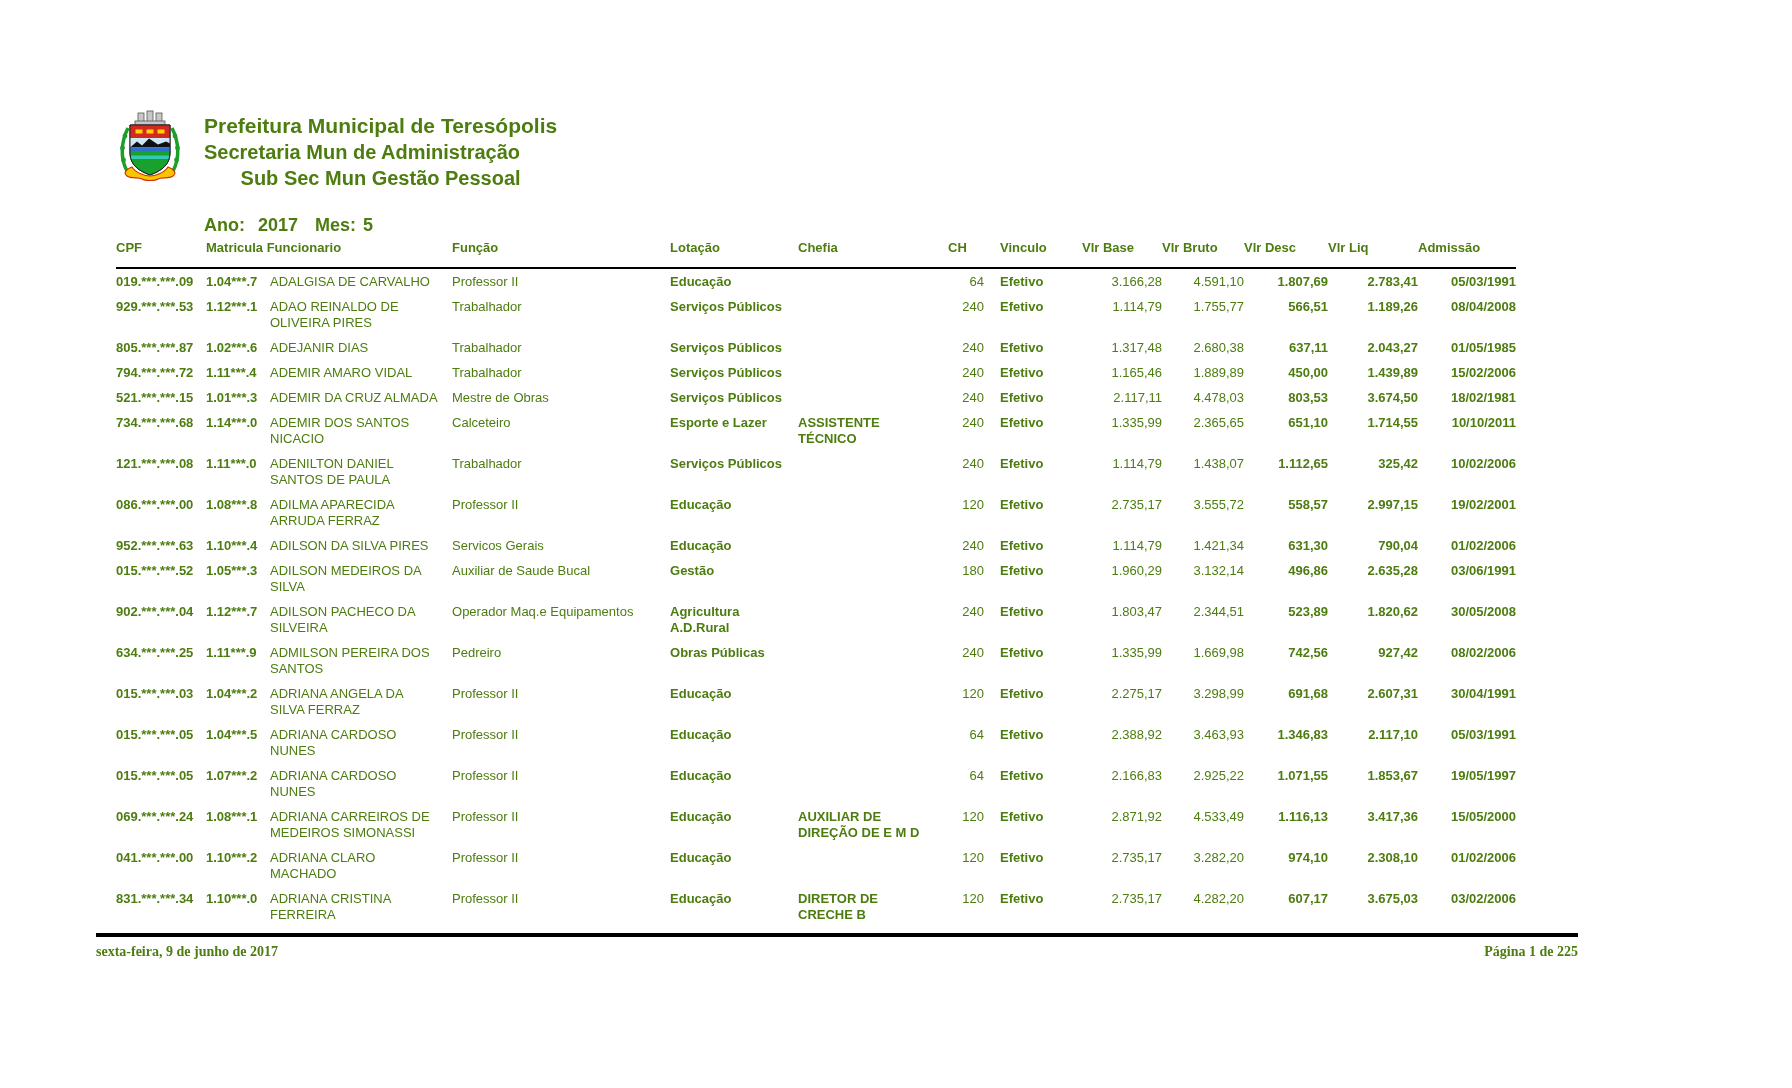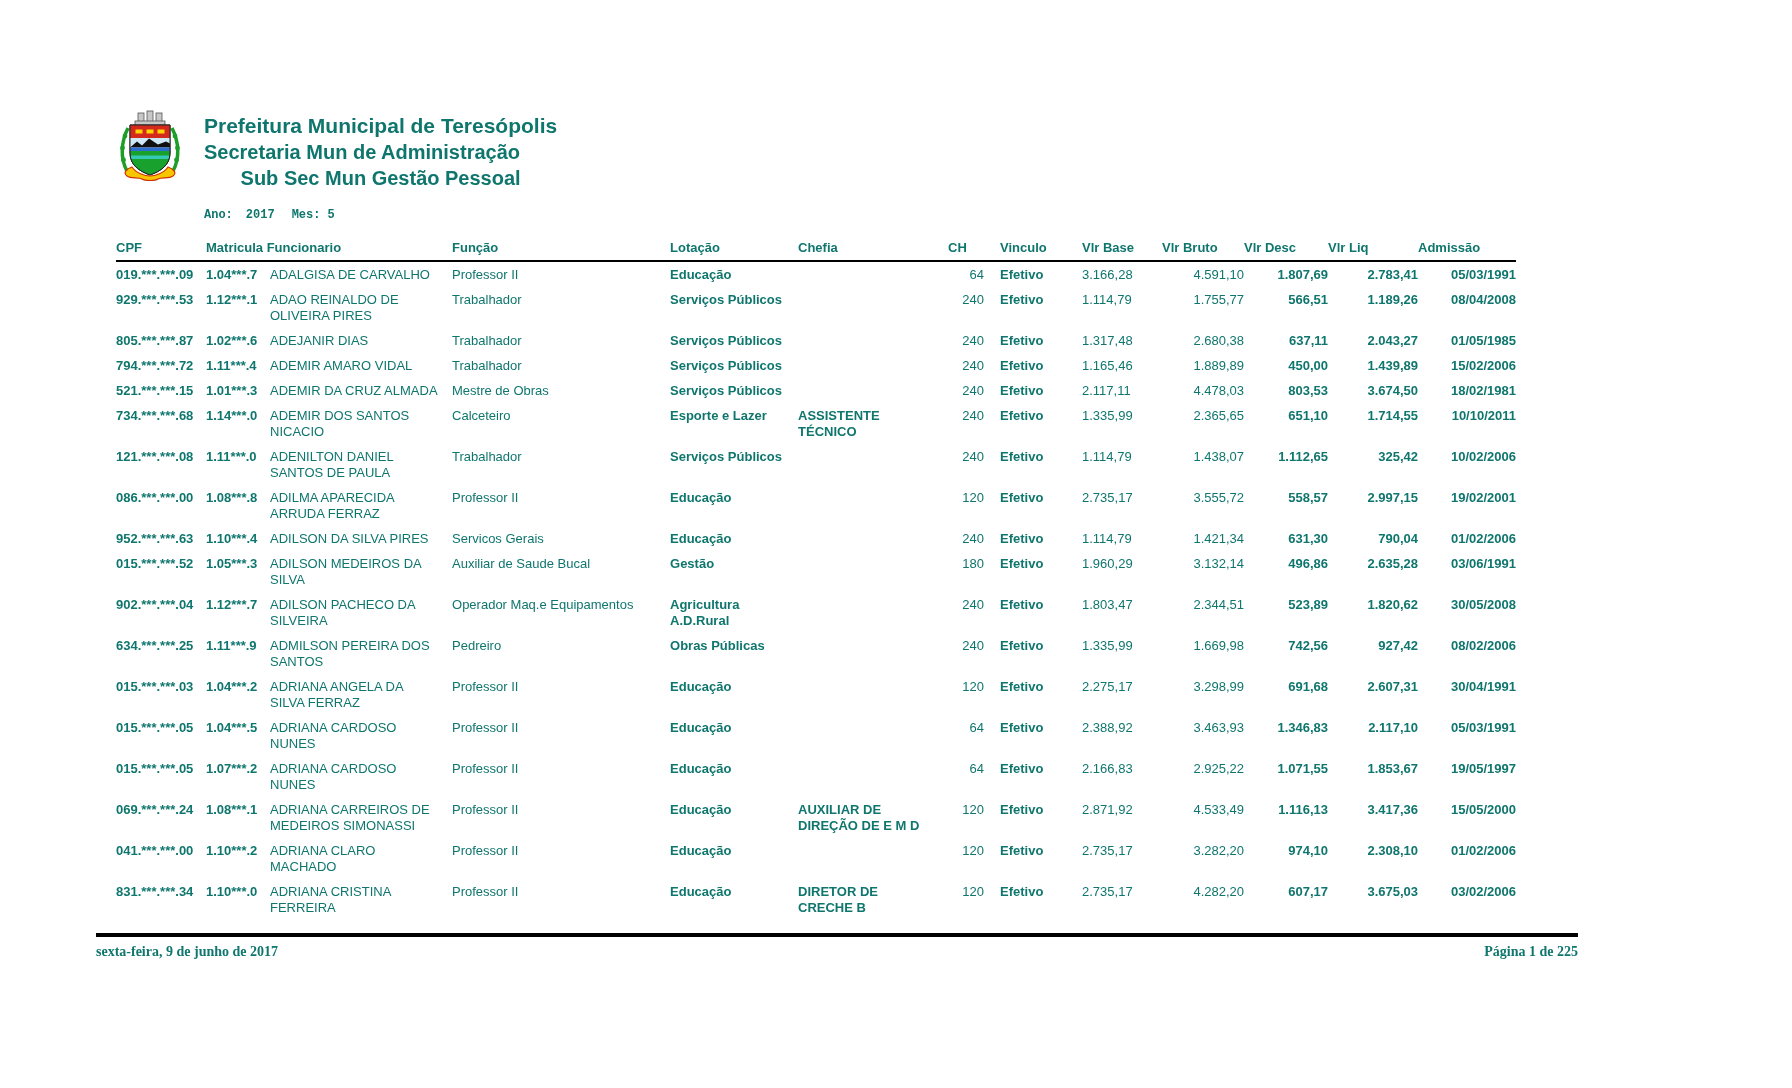--- a/index.html
+++ b/index.html
@@ -1,83 +1,82 @@
 <!DOCTYPE html>
 <html><head>
 <meta charset="utf-8">
 <style>
   html, body { margin: 0; padding: 0; background: #ffffff; }
   .page {
     position: relative;
     width: 1792px;
     height: 1088px;
     background: #ffffff;
-    color: #0f766e;
+    color: #4d7c0f;
     font-family: "Liberation Sans", sans-serif;
     overflow: hidden;
   }
 
   
   .logo {
     position: absolute;
     left: 116px;
     top: 108px;
   }
   .org-block {
     position: absolute;
     left: 204px;
     top: 112px;
     font-weight: 700;
   }
   .org-line1 { font-size: 21px; line-height: 27px; }
   .org-line2 { font-size: 20px; line-height: 26px; }
   .org-line3 { font-size: 20px; line-height: 26px; text-align: center; }
   .period-row {
-    margin-top: 17px;
-    font-size: 12px;
+    margin-top: 24px;
+    font-size: 18px;
     font-weight: 700;
-    font-family: Liberation Mono, monospace;
   }
   .period-row .lbl-ano   { margin-right: 13px; }
   .period-row .val-ano   { margin-right: 17px; }
   .period-row .lbl-mes   { margin-right: 7px; }
 
   
   table.report {
     position: absolute;
     left: 116px;
     top: 240px;
     width: 1400px;
     border-collapse: collapse;
     table-layout: fixed;
     font-size: 13px;
   }
   table.report th {
     font-weight: 700;
     text-align: left;
     vertical-align: bottom;
-    padding: 0 0 5px 0;
+    padding: 0 0 12px 0;
     border-bottom: 2px solid #000;
     line-height: 15px;
   }
   table.report td {
     padding: 5px 0 4px 0;
     line-height: 16px;
     vertical-align: top;
     word-wrap: break-word;
   }
   .c-cpf   { font-weight: 700; }
   .c-mat   { font-weight: 700; }
   .c-nome  { padding-right: 12px !important; }
   .c-func  { padding-right: 10px !important; }
   .c-lot   { font-weight: 700; padding-right: 10px !important; }
   .c-chef  { font-weight: 700; padding-right: 14px !important; }
   .c-ch    { text-align: right; padding-right: 2px !important; }
   .c-vinc  { font-weight: 700; padding-left: 14px !important; }
-  .c-base  { text-align: left; }
+  .c-base  { text-align: right; }
   .c-bruto { text-align: right; }
   .c-desc  { text-align: right; font-weight: 700; }
   .c-liq   { text-align: right; font-weight: 700; }
   .c-adm   { text-align: right; font-weight: 700; }
   th.c-ch, th.c-base, th.c-bruto, th.c-desc, th.c-liq, th.c-adm { text-align: right; }
 
   
   .report-footer {
     position: absolute;
     left: 96px;

